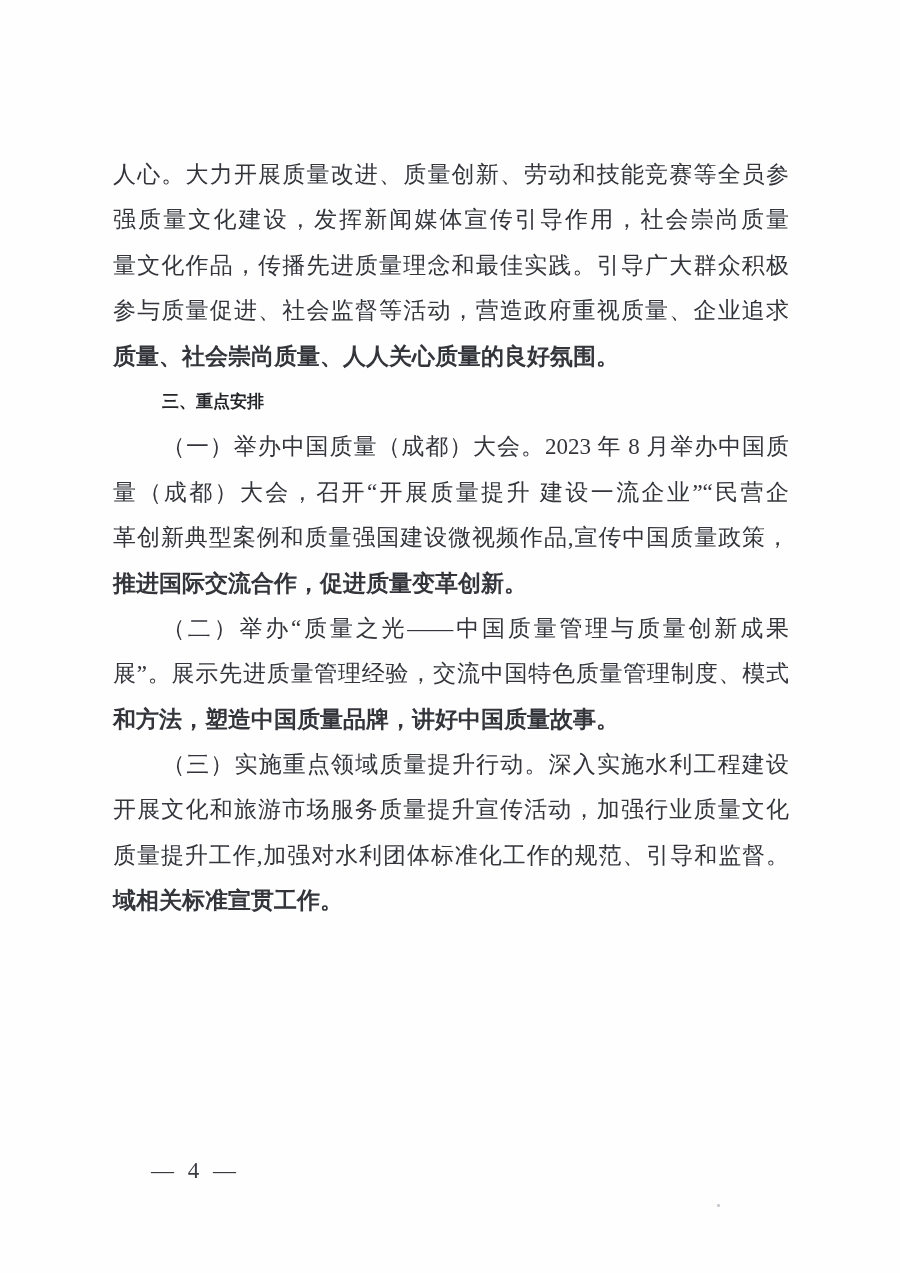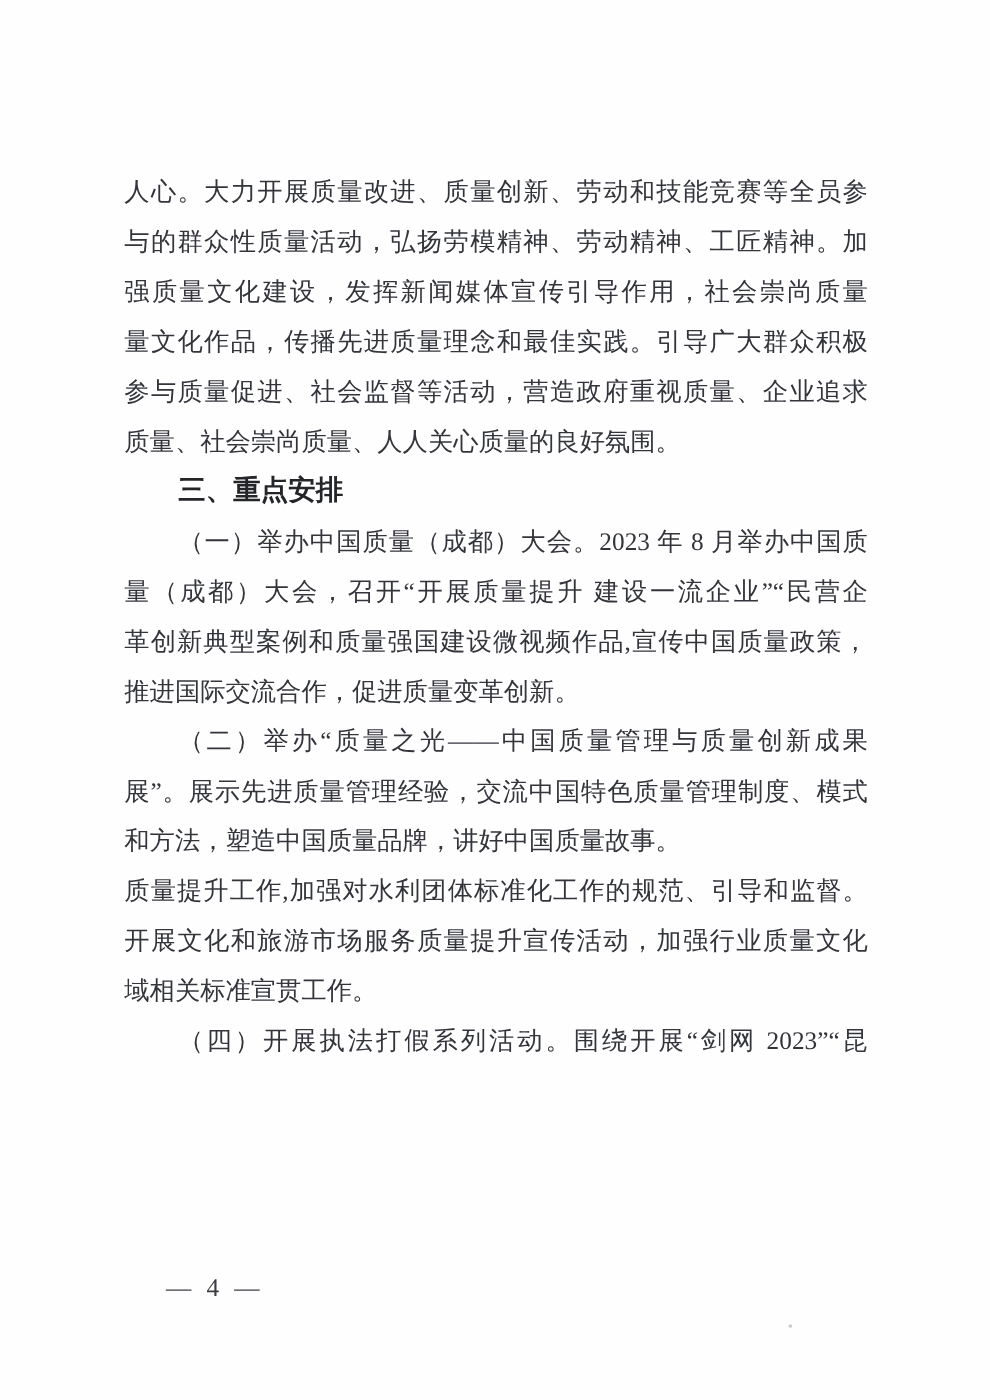--- a/index.html
+++ b/index.html
@@ -27,28 +27,29 @@
     font-size: 23px;
     line-height: 45.4px;
     height: 45.4px;
     text-align: justify;
     text-align-last: justify;
     white-space: nowrap;
     color: #33353b;
   }
   .line.lastline {
     text-align-last: left;
+    font-weight: bold;
   }
   .line.indent {
     padding-left: 49px;
   }
   .heading {
     font-family: "Liberation Sans", sans-serif;
     font-weight: bold;
-    font-size: 25px;
+    font-size: 17px;
     line-height: 45.4px;
     height: 45.4px;
     padding-left: 49px;
     color: #232529;
     text-align: left;
     text-align-last: left;
     white-space: nowrap;
   }
   .footer {
     position: absolute;
@@ -71,42 +72,41 @@
   }
 </style>
 </head>
 <body>
 
 <div class="page">
 
   <div class="textblock">
 
     <div class="line">人心。大力开展质量改进、质量创新、劳动和技能竞赛等全员参</div>
-    <div class="line">与的群众性质量活动，弘扬劳模精神、劳动精神、工匠精神。加</div>
     <div class="line">强质量文化建设，发挥新闻媒体宣传引导作用，社会崇尚质量</div>
     <div class="line">量文化作品，传播先进质量理念和最佳实践。引导广大群众积极</div>
     <div class="line">参与质量促进、社会监督等活动，营造政府重视质量、企业追求</div>
     <div class="line lastline">质量、社会崇尚质量、人人关心质量的良好氛围。</div>
 
     <div class="heading">三、重点安排</div>
 
     <div class="line indent">（一）举办中国质量（成都）大会。2023 年 8 月举办中国质</div>
     <div class="line">量（成都）大会，召开“开展质量提升 建设一流企业”“民营企</div>
     <div class="line">革创新典型案例和质量强国建设微视频作品,宣传中国质量政策，</div>
     <div class="line lastline">推进国际交流合作，促进质量变革创新。</div>
 
     <div class="line indent">（二）举办“质量之光——中国质量管理与质量创新成果</div>
     <div class="line">展”。展示先进质量管理经验，交流中国特色质量管理制度、模式</div>
     <div class="line lastline">和方法，塑造中国质量品牌，讲好中国质量故事。</div>
 
+    <div class="line indent">（三）实施重点领域质量提升行动。深入实施水利工程建设</div>
+    <div class="line">开展文化和旅游市场服务质量提升宣传活动，加强行业质量文化</div>
     <div class="line">质量提升工作,加强对水利团体标准化工作的规范、引导和监督。</div>
-    <div class="line">开展文化和旅游市场服务质量提升宣传活动，加强行业质量文化</div>
     <div class="line lastline">域相关标准宣贯工作。</div>
 
-    <div class="line indent">（四）开展执法打假系列活动。围绕开展“剑网 2023”“昆</div>
 
   </div>
 
   <div class="footer">— 4 —</div>
 
   <div class="artifact-dot"></div>
 
 </div>
 
 </body></html>

